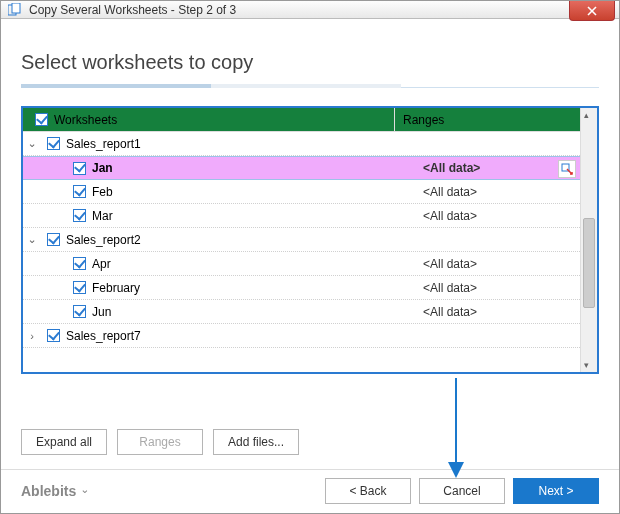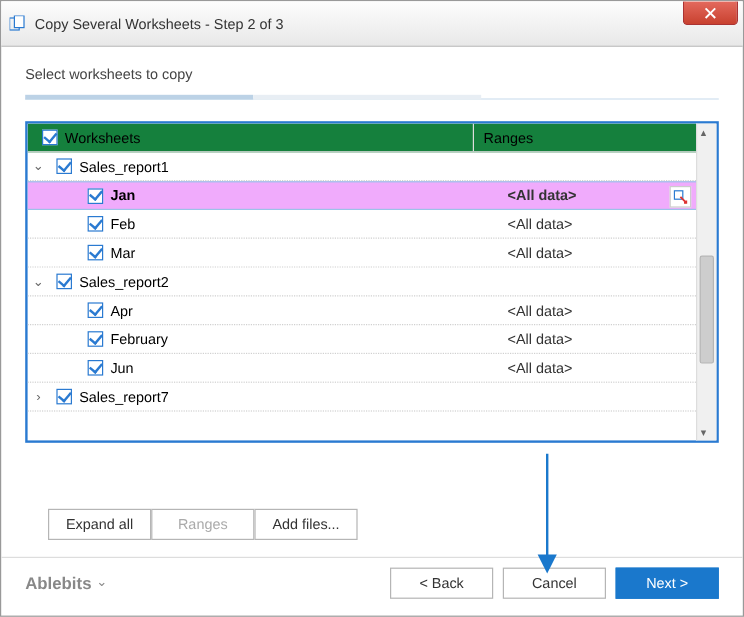--- a/index.html
+++ b/index.html
@@ -6,21 +6,21 @@
   body {
     margin: 0;
     font-family: "Segoe UI", Tahoma, sans-serif;
     font-size: 12px;
     background: #fff;
     width: 620px;
     height: 514px;
     border: 1px solid #999;
   }
   .titlebar {
-    height: 38px;
+    height: 18px;
     background: linear-gradient(to bottom, #fdfdfd, #e8e8e8);
     border-bottom: 1px solid #bbb;
     display: flex;
     align-items: center;
     padding: 0 0 0 6px;
     position: relative;
   }
   .titlebar-icon {
     width: 16px; height: 16px;
     margin-right: 6px;
@@ -36,23 +36,23 @@
     border-top: none;
     border-radius: 0 0 4px 4px;
     display: flex; align-items: center; justify-content: center;
     color: #fff;
     cursor: pointer;
   }
   .content {
     padding: 16px 20px 12px 20px;
   }
   .heading {
-    font-size: 12px;
+    font-size: 20px;
     color: #444;
-    margin: 0 0 10px 0;
+    margin: 16px 0 10px 0;
     font-weight: normal;
   }
   .tabstrip {
     height: 4px;
     border-bottom: 1px solid #cfe0ef;
     position: relative;
     margin-bottom: 18px;
   }
   .tabstrip .seg1 {
     position: absolute; left:0; top:0; height:4px; width:190px;
@@ -164,21 +164,21 @@
     right: 4px; top: 3px;
     width: 18px; height: 18px;
     border: 1px solid #ccc;
     background: #fff;
     display: flex; align-items:center; justify-content:center;
     cursor:pointer;
   }
   .btn-row {
     margin-top: 55px;
     display: flex;
-    margin-left: 19px;
+    gap: 10px;
   }
   .btn {
     height: 26px;
     min-width: 86px;
     padding: 0 12px;
     background: #fff;
     border: 1px solid #b5b5b5;
     cursor: pointer;
     font: inherit;
     color: #333;

